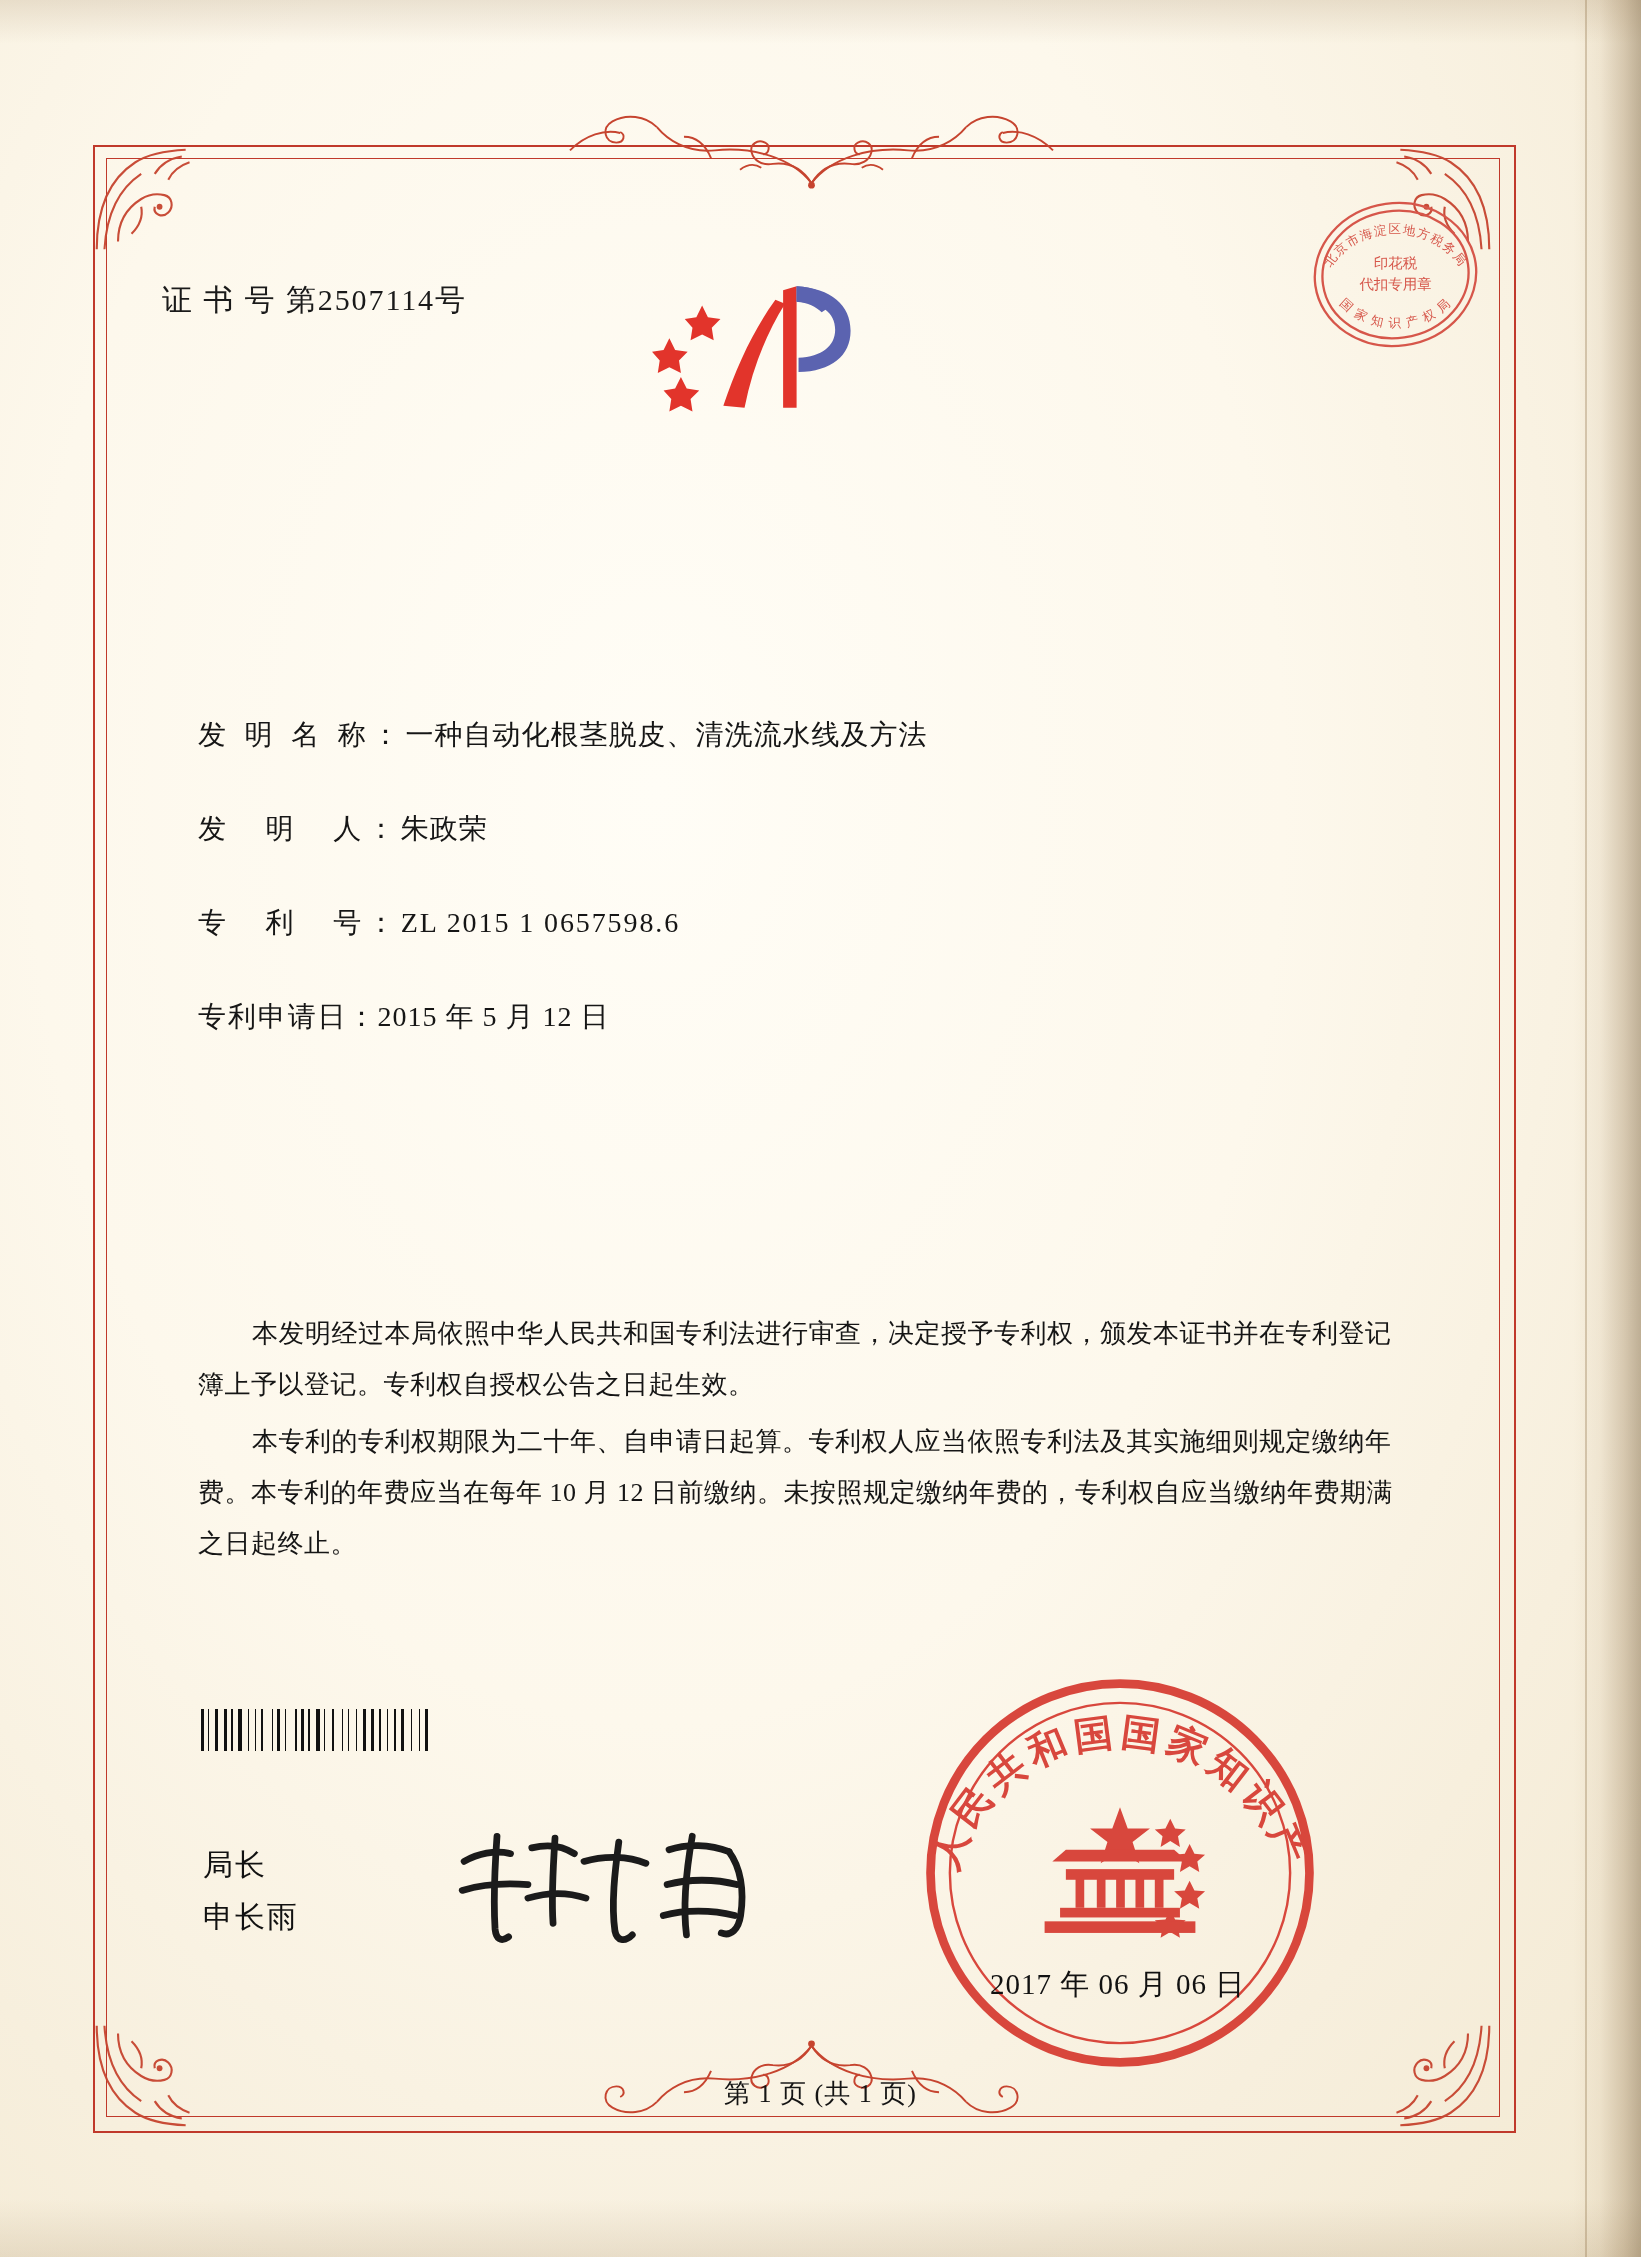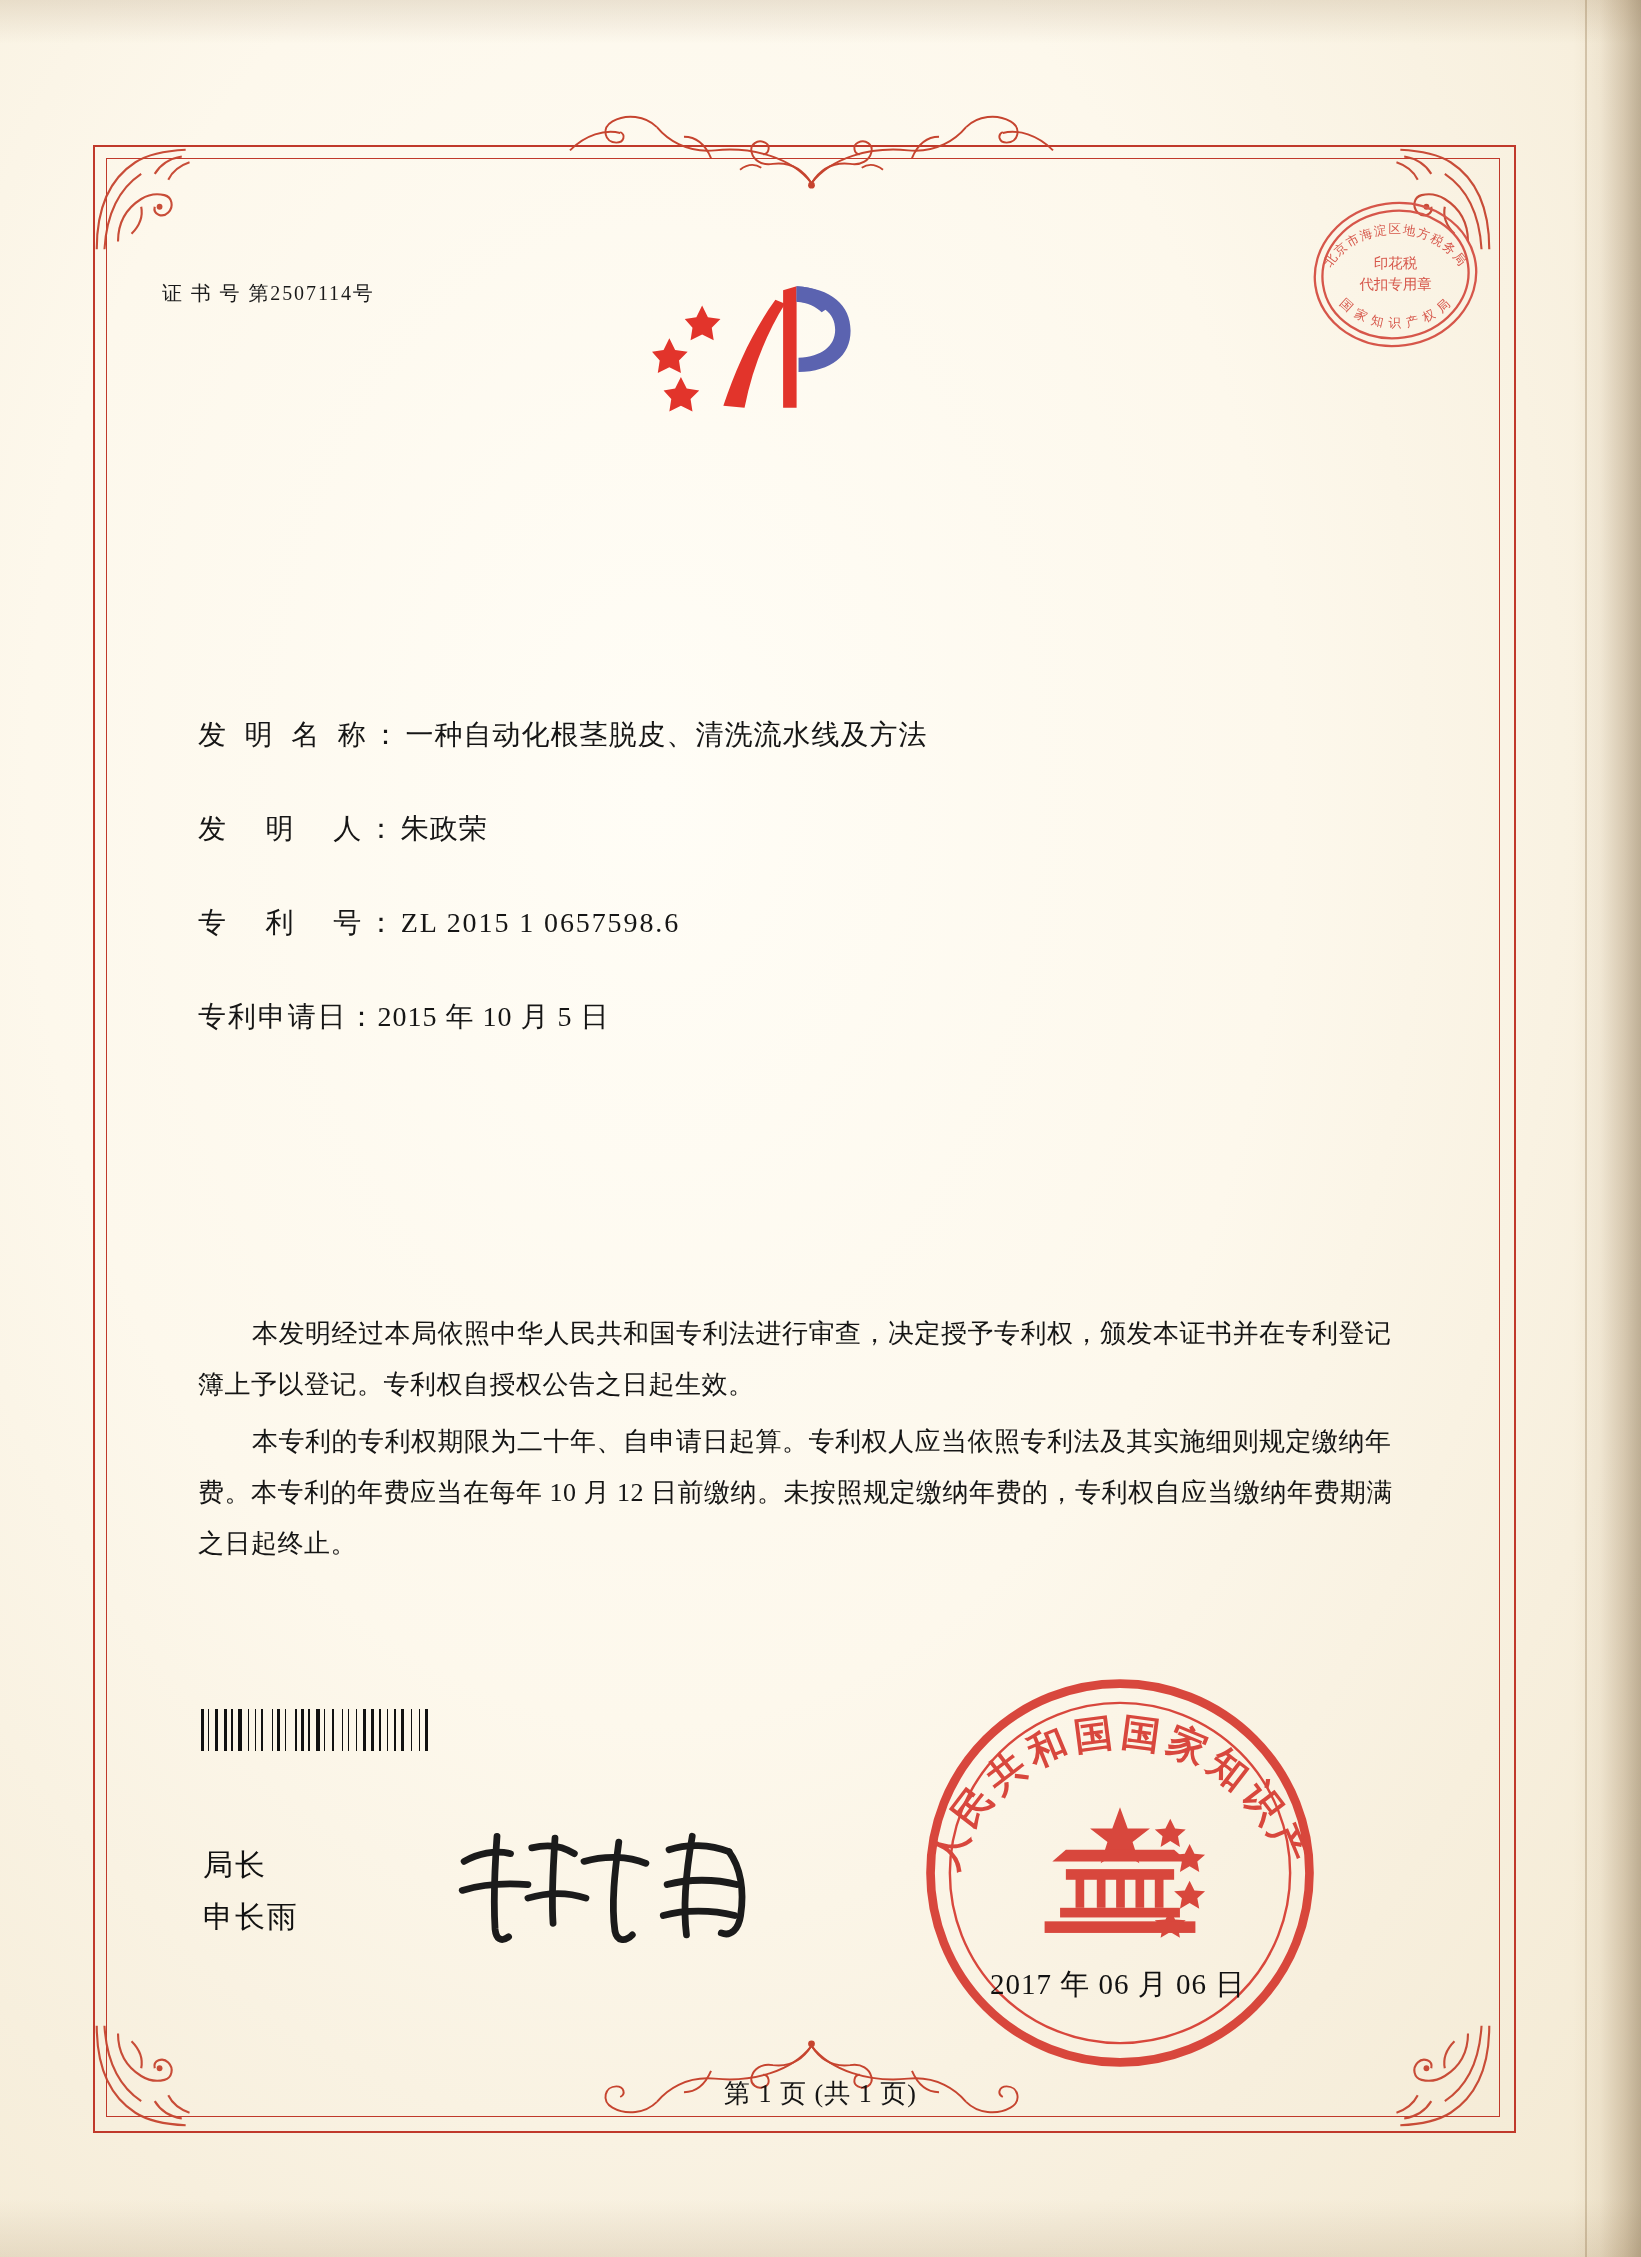--- a/index.html
+++ b/index.html
@@ -83,21 +83,21 @@
     width: 599px; height: 92px;
     color: #c6442f;
     transform: scaleY(-1);
   }
   .bottom-flourish svg { width: 100%; height: 100%; display: block; }
 
   
   .cert-no {
     position: absolute;
     left: 162px; top: 280px;
-    font-size: 20px;
+    font-size: 30px;
     letter-spacing: 1.9px;
     color: #1a1a1a;
     white-space: nowrap;
   }
   .logo {
     position: absolute;
     left: 652px; top: 261px;
     width: 241px; height: 174px;
   }
   .logo svg { width: 100%; height: 100%; display: block; }
@@ -344,21 +344,21 @@
     <div class="field">
       <span class="label">发 明 名 称：</span><span class="value">一种自动化根茎脱皮、清洗流水线及方法</span>
     </div>
     <div class="field">
       <span class="label">发　明　人：</span><span class="value">朱政荣</span>
     </div>
     <div class="field">
       <span class="label">专　利　号：</span><span class="value mono">ZL 2015 1 0657598.6</span>
     </div>
     <div class="field">
-      <span class="label tight">专利申请日：</span><span class="value">2015 年 10 月 5 日</span>
+      <span class="label tight">专利申请日：</span><span class="value">2015 年 5 月 12 日</span>
     </div>
   </div>
 
   <div class="paras">
     <p>本发明经过本局依照中华人民共和国专利法进行审查，决定授予专利权，颁发本证书并在专利登记簿上予以登记。专利权自授权公告之日起生效。</p>
     <p>本专利的专利权期限为二十年、自申请日起算。专利权人应当依照专利法及其实施细则规定缴纳年费。本专利的年费应当在每年 10 月 12 日前缴纳。未按照规定缴纳年费的，专利权自应当缴纳年费期满之日起终止。</p>
   </div>
 
   <div class="barcode">
       <i style="width:2.9px;"></i>

